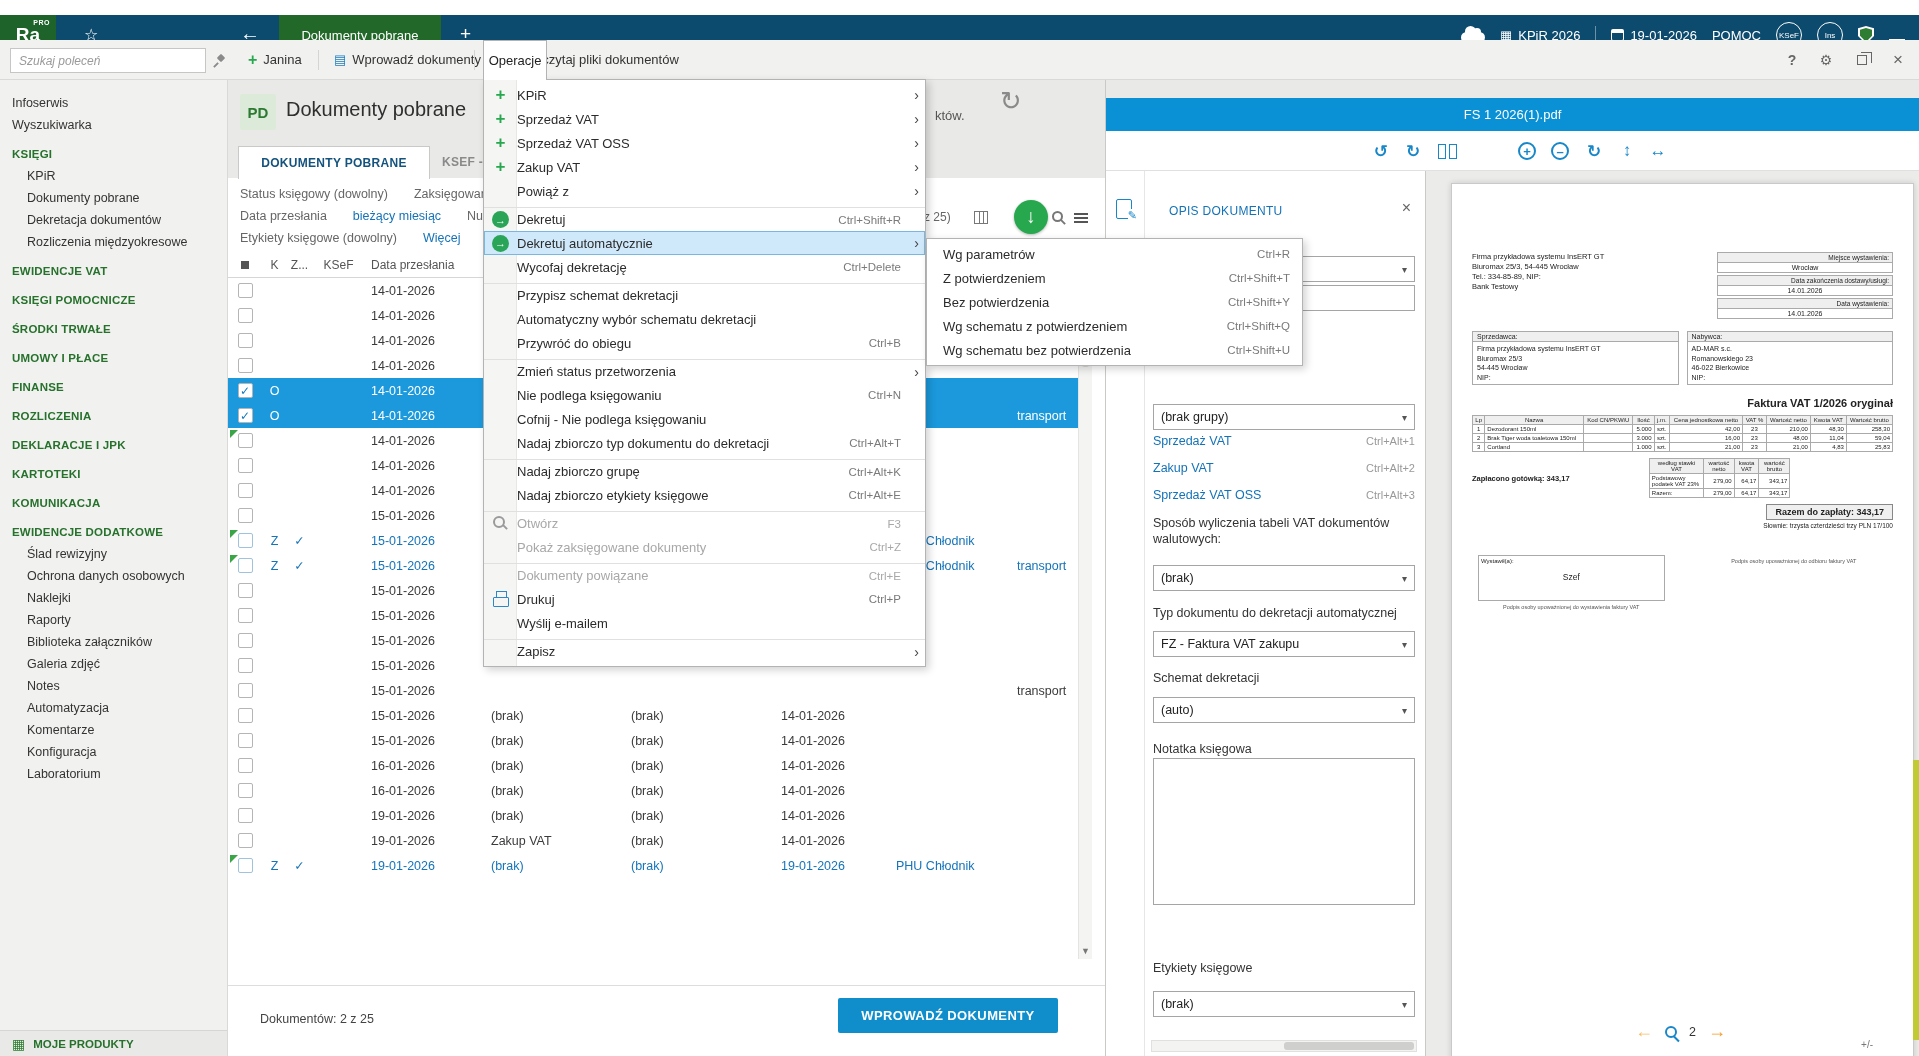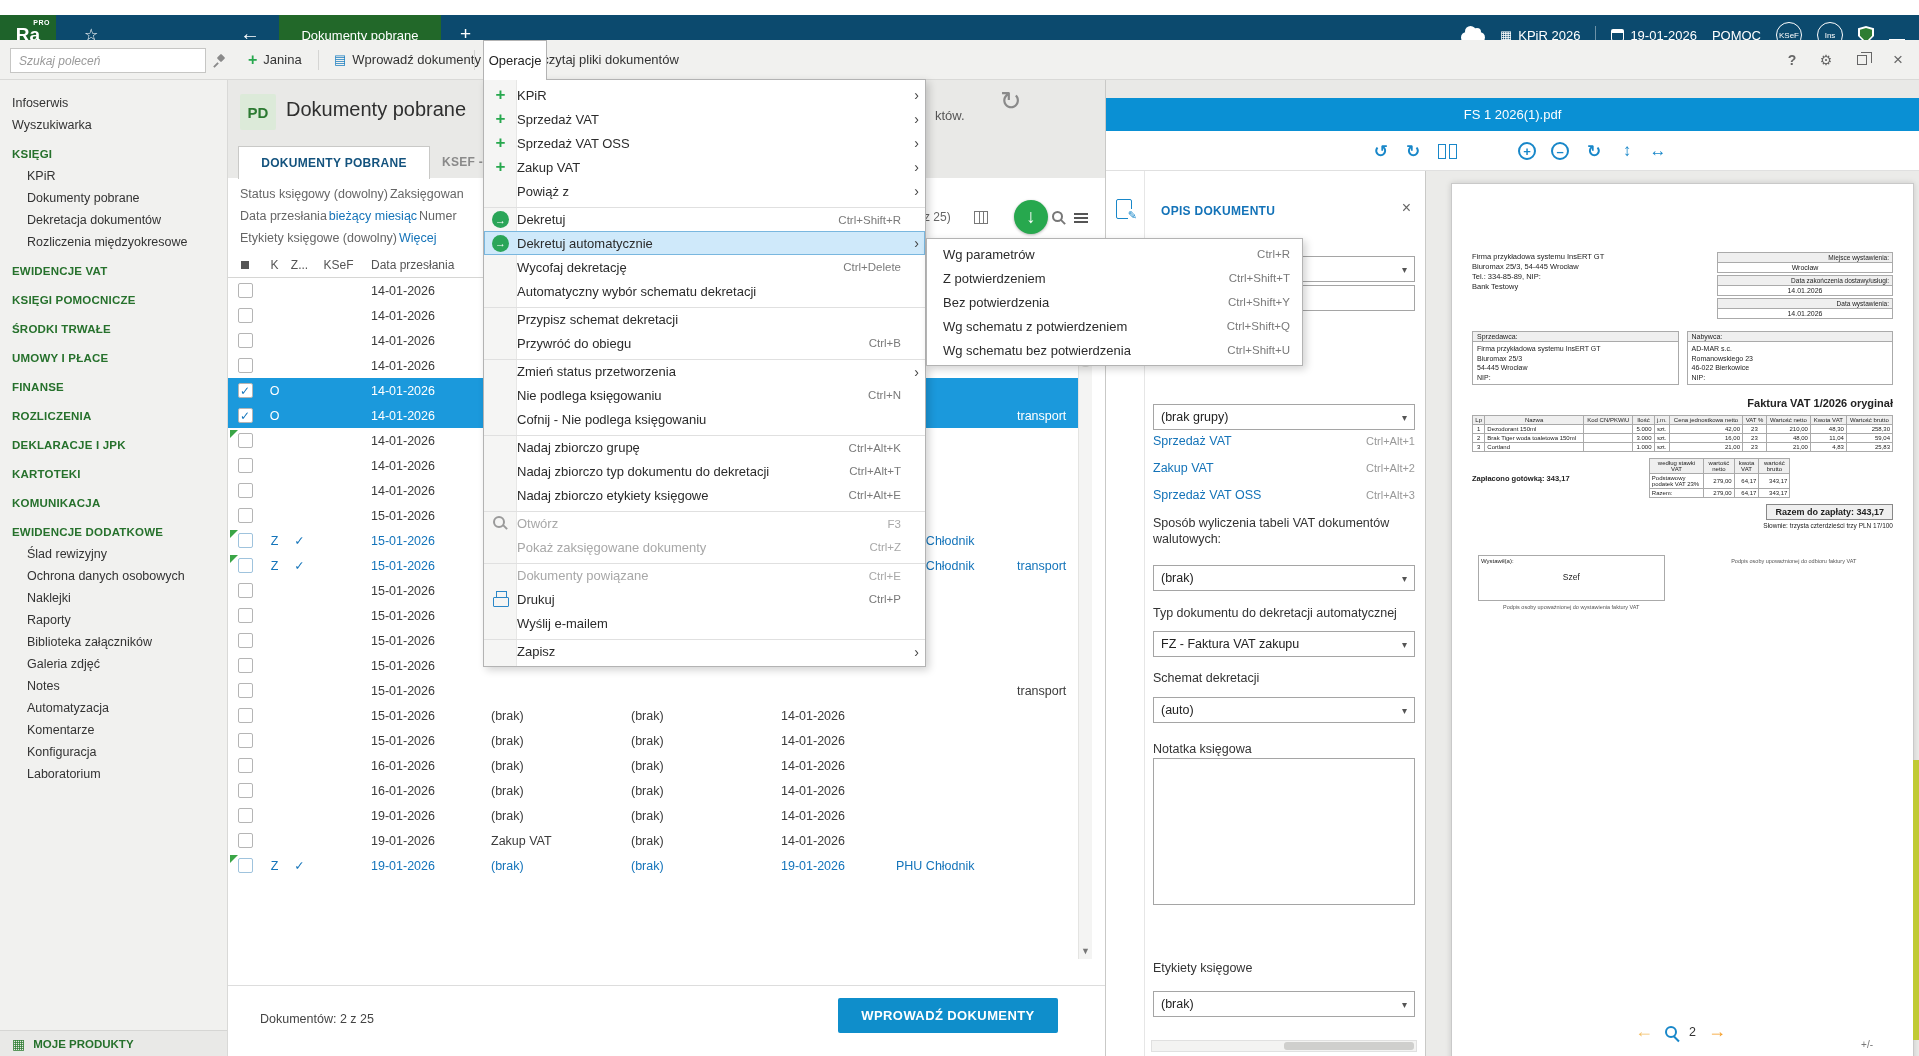--- a/index.html
+++ b/index.html
@@ -53,21 +53,21 @@
 
   
   .main{position:absolute;left:228px;top:80px;width:877px;height:976px;background:#fff}
   .mainhead{position:absolute;left:0;top:0;width:877px;height:98px;background:#e9e9e7}
   .pd{position:absolute;left:12px;top:14px;width:36px;height:36px;background:#dcead9;color:#2c7a32;font-weight:bold;font-size:15px;display:flex;align-items:center;justify-content:center;border-radius:2px}
   .ptitle{position:absolute;left:58px;top:18px;font-size:20px;color:#2f2f2f}
   .pfrag{position:absolute;left:707px;top:28px;font-size:13px;color:#555}
   .prefresh{position:absolute;left:772px;top:6px;font-size:26px;color:#8a8a8a}
   .tab-active{position:absolute;left:10px;top:66px;width:192px;height:33px;background:#fff;border:1px solid #c9c9c7;border-bottom:none;display:flex;align-items:center;justify-content:center;font-size:12px;font-weight:bold;color:#14537e;letter-spacing:.3px}
   .tab-inactive{position:absolute;left:214px;top:75px;font-size:12px;color:#8a8a8a;font-weight:bold;letter-spacing:.3px}
-  .frow{position:absolute;left:12px;display:flex;gap:2px;height:20px;align-items:center;font-size:12.5px;color:#666;white-space:nowrap}
+  .frow{position:absolute;left:12px;display:flex;gap:26px;height:20px;align-items:center;font-size:12.5px;color:#666;white-space:nowrap}
   .fseg.flink{color:#1473b8}
   .fcounter{position:absolute;left:682px;top:130px;font-size:12px;color:#666}
   .ic-grid{position:absolute;left:746px;top:131px;width:14px;height:13px;border:1px solid #777}
   .ic-grid::before{content:"";position:absolute;left:3.5px;top:0;bottom:0;width:1px;background:#777}
   .ic-grid::after{content:"";position:absolute;left:8px;top:0;bottom:0;width:1px;background:#777}
   .gdl{position:absolute;left:786px;top:120px;width:34px;height:34px;border-radius:50%;background:#27a84e;color:#fff;display:flex;align-items:center;justify-content:center;font-size:19px;font-weight:bold;box-shadow:0 1px 3px rgba(0,0,0,.3)}
   .ic-mag{position:absolute;left:824px;top:131px;width:11px;height:11px;border:2px solid #777;border-radius:50%}
   .ic-mag::after{content:"";position:absolute;width:6px;height:2px;background:#777;transform:rotate(45deg);right:-5px;bottom:-3px}
   .ic-burger{position:absolute;left:846px;top:133px;width:14px;height:2px;background:#555;box-shadow:0 4px 0 #555,0 8px 0 #555}
 
@@ -128,21 +128,21 @@
   .ricons{height:40px;background:#fff;border-bottom:1px solid #e0e0e0;position:relative}
   .vi{position:absolute;top:8px;width:24px;height:24px;display:flex;align-items:center;justify-content:center;color:#1887c9;font-size:17px;font-weight:bold}
   .vi-split::before{content:"";width:6px;height:13px;border:1.5px solid #1887c9;margin-right:3px}
   .vi-split::after{content:"";width:6px;height:13px;border:1.5px solid #1887c9}
   .vi-circ{border:2px solid #1887c9;border-radius:50%;width:18px;height:18px;top:11px;font-size:13px}
   .rbody{position:absolute;left:0;top:91px;right:0;bottom:0}
   .lstrip{position:absolute;left:0;top:0;width:39px;bottom:0;background:#fff;border-right:1px solid #e6e6e6}
   .docedit{position:absolute;left:10px;top:28px;width:16px;height:20px;border:1.5px solid #1887c9;border-radius:2px}
   .docedit::after{content:"✎";position:absolute;right:-6px;bottom:-4px;font-size:11px;color:#1887c9;background:#fff}
   .opis{position:absolute;left:39px;top:0;width:281px;bottom:0;background:#fff;border-right:1px solid #c9c9c7}
-  .opishead{position:absolute;left:16px;top:33px;font-size:12px;font-weight:bold;color:#1473b8;letter-spacing:.3px}
+  .opishead{position:absolute;left:24px;top:33px;font-size:12px;font-weight:normal;color:#1473b8;letter-spacing:.3px}
   .oclose{position:absolute;right:14px;top:28px;font-size:16px;color:#666}
   .ocombo{position:absolute;left:8px;width:262px;height:26px;border:1px solid #a5a5a5;background:#fff;display:flex;align-items:center;padding:0 7px;font-size:12.5px;color:#222}
   .ocombo .arr{margin-left:auto;color:#555;font-size:10px}
   .olabel{position:absolute;left:8px;width:264px;font-size:12.5px;color:#333;line-height:16px}
   .olinks{position:absolute;left:8px;top:256px;width:262px}
   .olink{display:flex;align-items:center;height:27px}
   .ol{color:#1473b8;font-size:12.5px}
   .os{margin-left:auto;color:#999;font-size:11px}
   .onote{position:absolute;left:8px;top:587px;width:262px;height:147px;border:1px solid #a5a5a5;resize:none;font-family:inherit}
   .hscroll{position:absolute;left:6px;top:869px;width:266px;height:12px;background:#f3f3f2;border:1px solid #e0e0e0}
@@ -805,30 +805,30 @@
       <span class="marrow">›</span>
     </div>
 
     <div class="mitem">
       <span class="mico"></span>
       <span class="mlabel">Wycofaj dekretację</span>
       <span class="mshort">Ctrl+Delete</span>
       <span class="marrow"></span>
     </div>
 
+    <div class="mitem sep">
+      <span class="mico"></span>
+      <span class="mlabel">Przypisz schemat dekretacji</span>
+      <span class="mshort"></span>
+      <span class="marrow"></span>
+    </div>
+
     <div class="mitem">
       <span class="mico"></span>
       <span class="mlabel">Automatyczny wybór schematu dekretacji</span>
-      <span class="mshort"></span>
-      <span class="marrow"></span>
-    </div>
-
-    <div class="mitem sep">
-      <span class="mico"></span>
-      <span class="mlabel">Przypisz schemat dekretacji</span>
       <span class="mshort"></span>
       <span class="marrow"></span>
     </div>
 
 
     <div class="mitem">
       <span class="mico"></span>
       <span class="mlabel">Przywróć do obiegu</span>
       <span class="mshort">Ctrl+B</span>
       <span class="marrow"></span>
@@ -848,31 +848,31 @@
       <span class="marrow"></span>
     </div>
 
     <div class="mitem">
       <span class="mico"></span>
       <span class="mlabel">Cofnij - Nie podlega księgowaniu</span>
       <span class="mshort"></span>
       <span class="marrow"></span>
     </div>
 
+    <div class="mitem">
+      <span class="mico"></span>
+      <span class="mlabel">Nadaj zbiorczo typ dokumentu do dekretacji</span>
+      <span class="mshort">Ctrl+Alt+T</span>
+      <span class="marrow"></span>
+    </div>
+
     <div class="mitem sep">
       <span class="mico"></span>
       <span class="mlabel">Nadaj zbiorczo grupę</span>
       <span class="mshort">Ctrl+Alt+K</span>
-      <span class="marrow"></span>
-    </div>
-
-    <div class="mitem">
-      <span class="mico"></span>
-      <span class="mlabel">Nadaj zbiorczo typ dokumentu do dekretacji</span>
-      <span class="mshort">Ctrl+Alt+T</span>
       <span class="marrow"></span>
     </div>
 
     <div class="mitem">
       <span class="mico"></span>
       <span class="mlabel">Nadaj zbiorczo etykiety księgowe</span>
       <span class="mshort">Ctrl+Alt+E</span>
       <span class="marrow"></span>
     </div>
 

